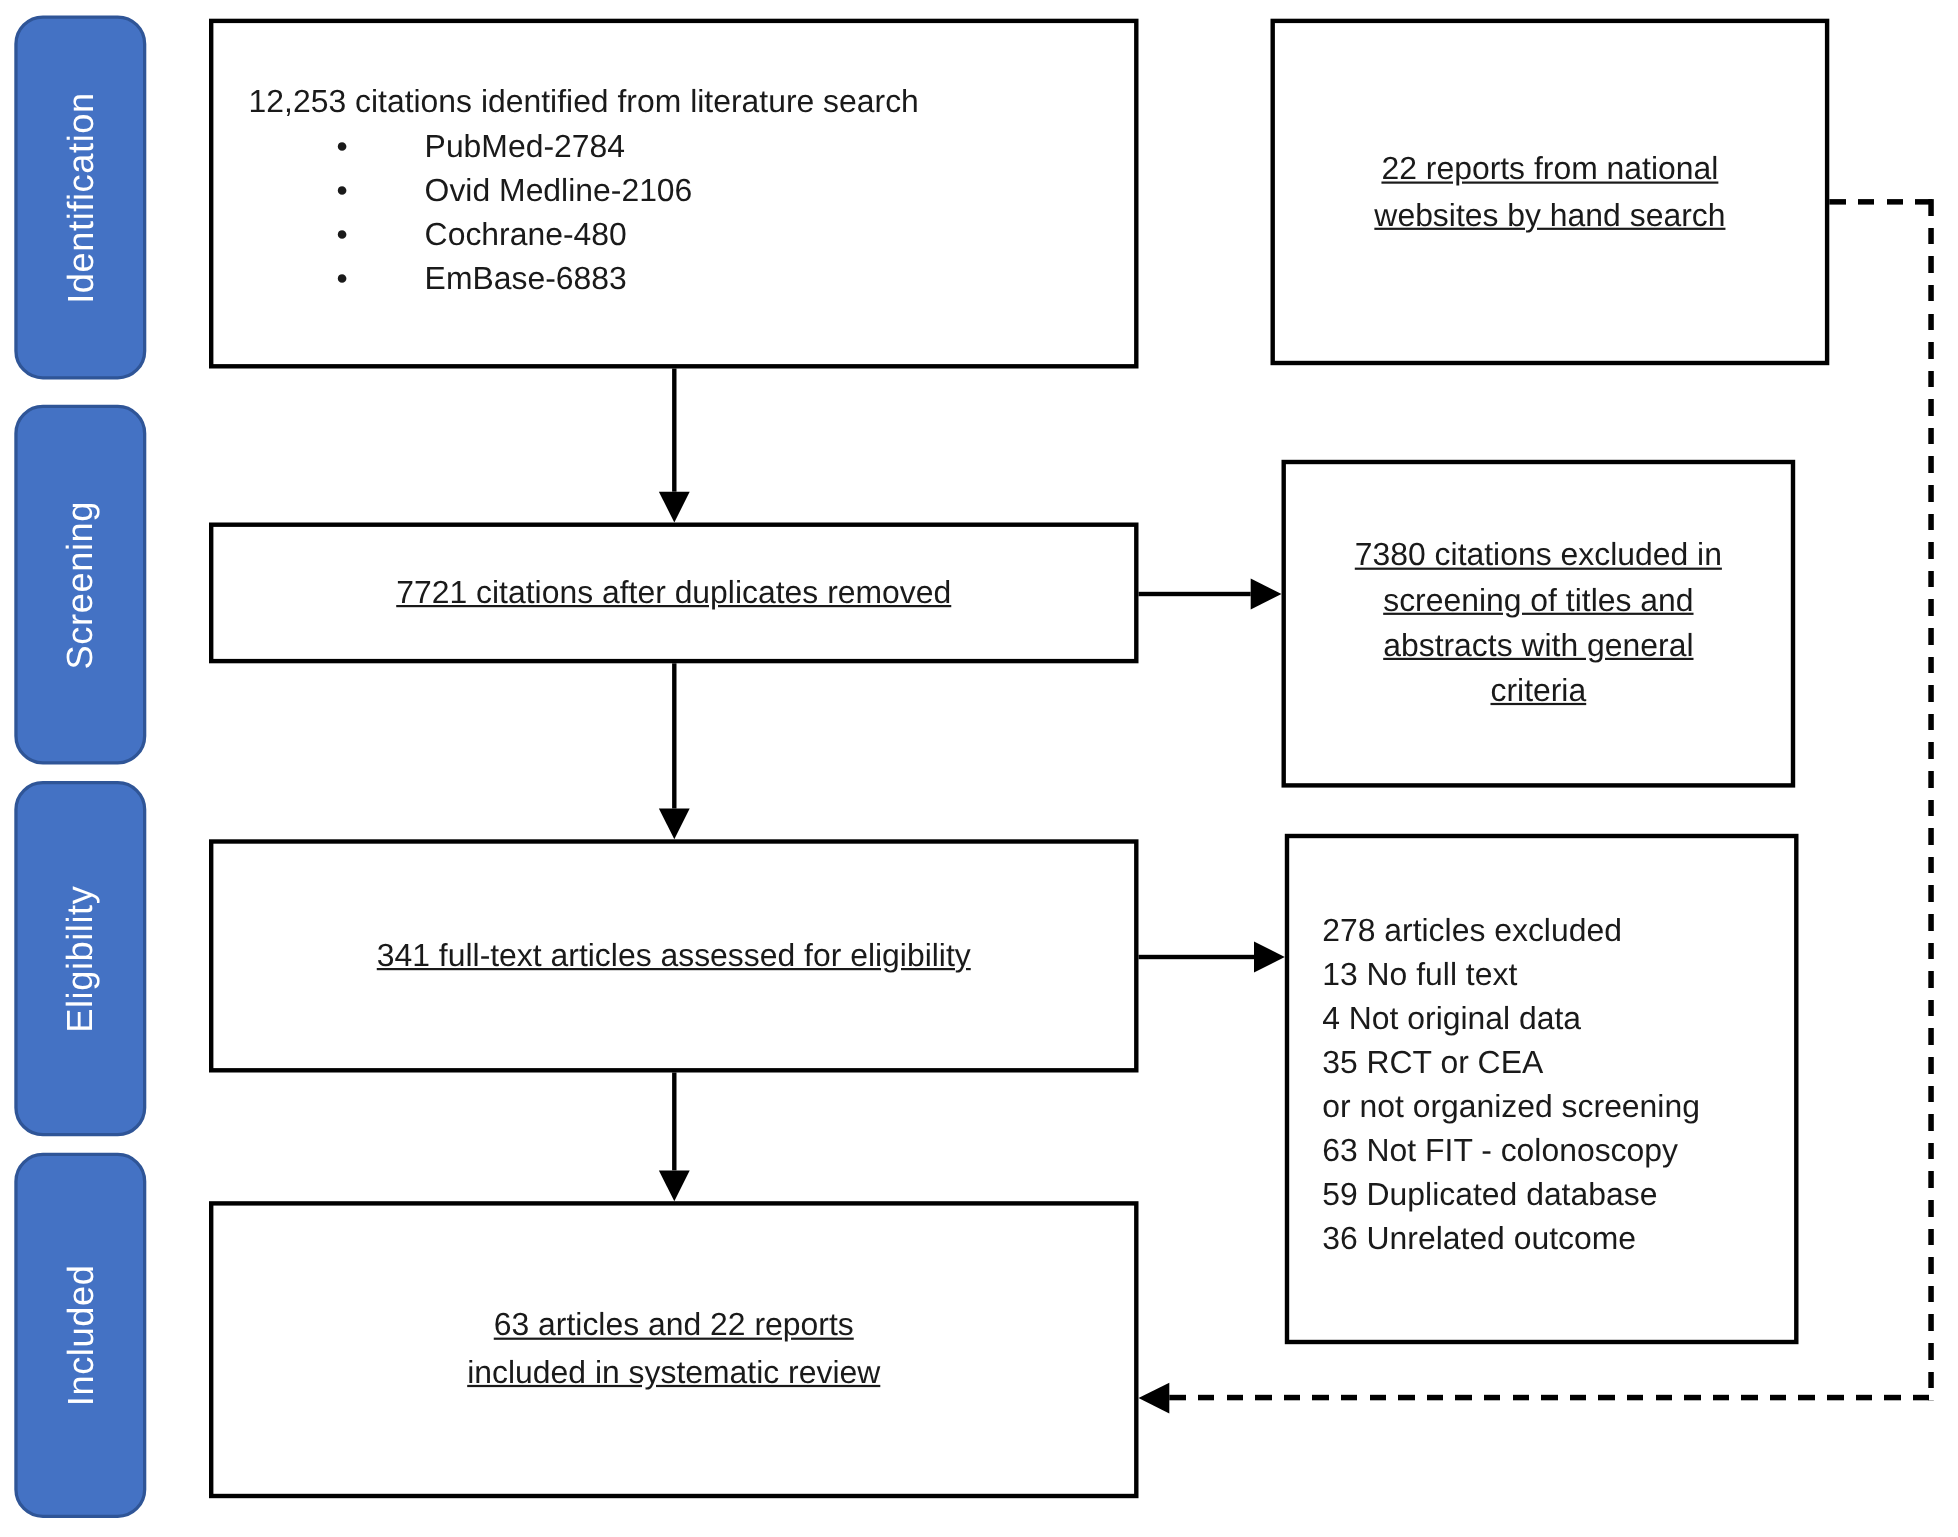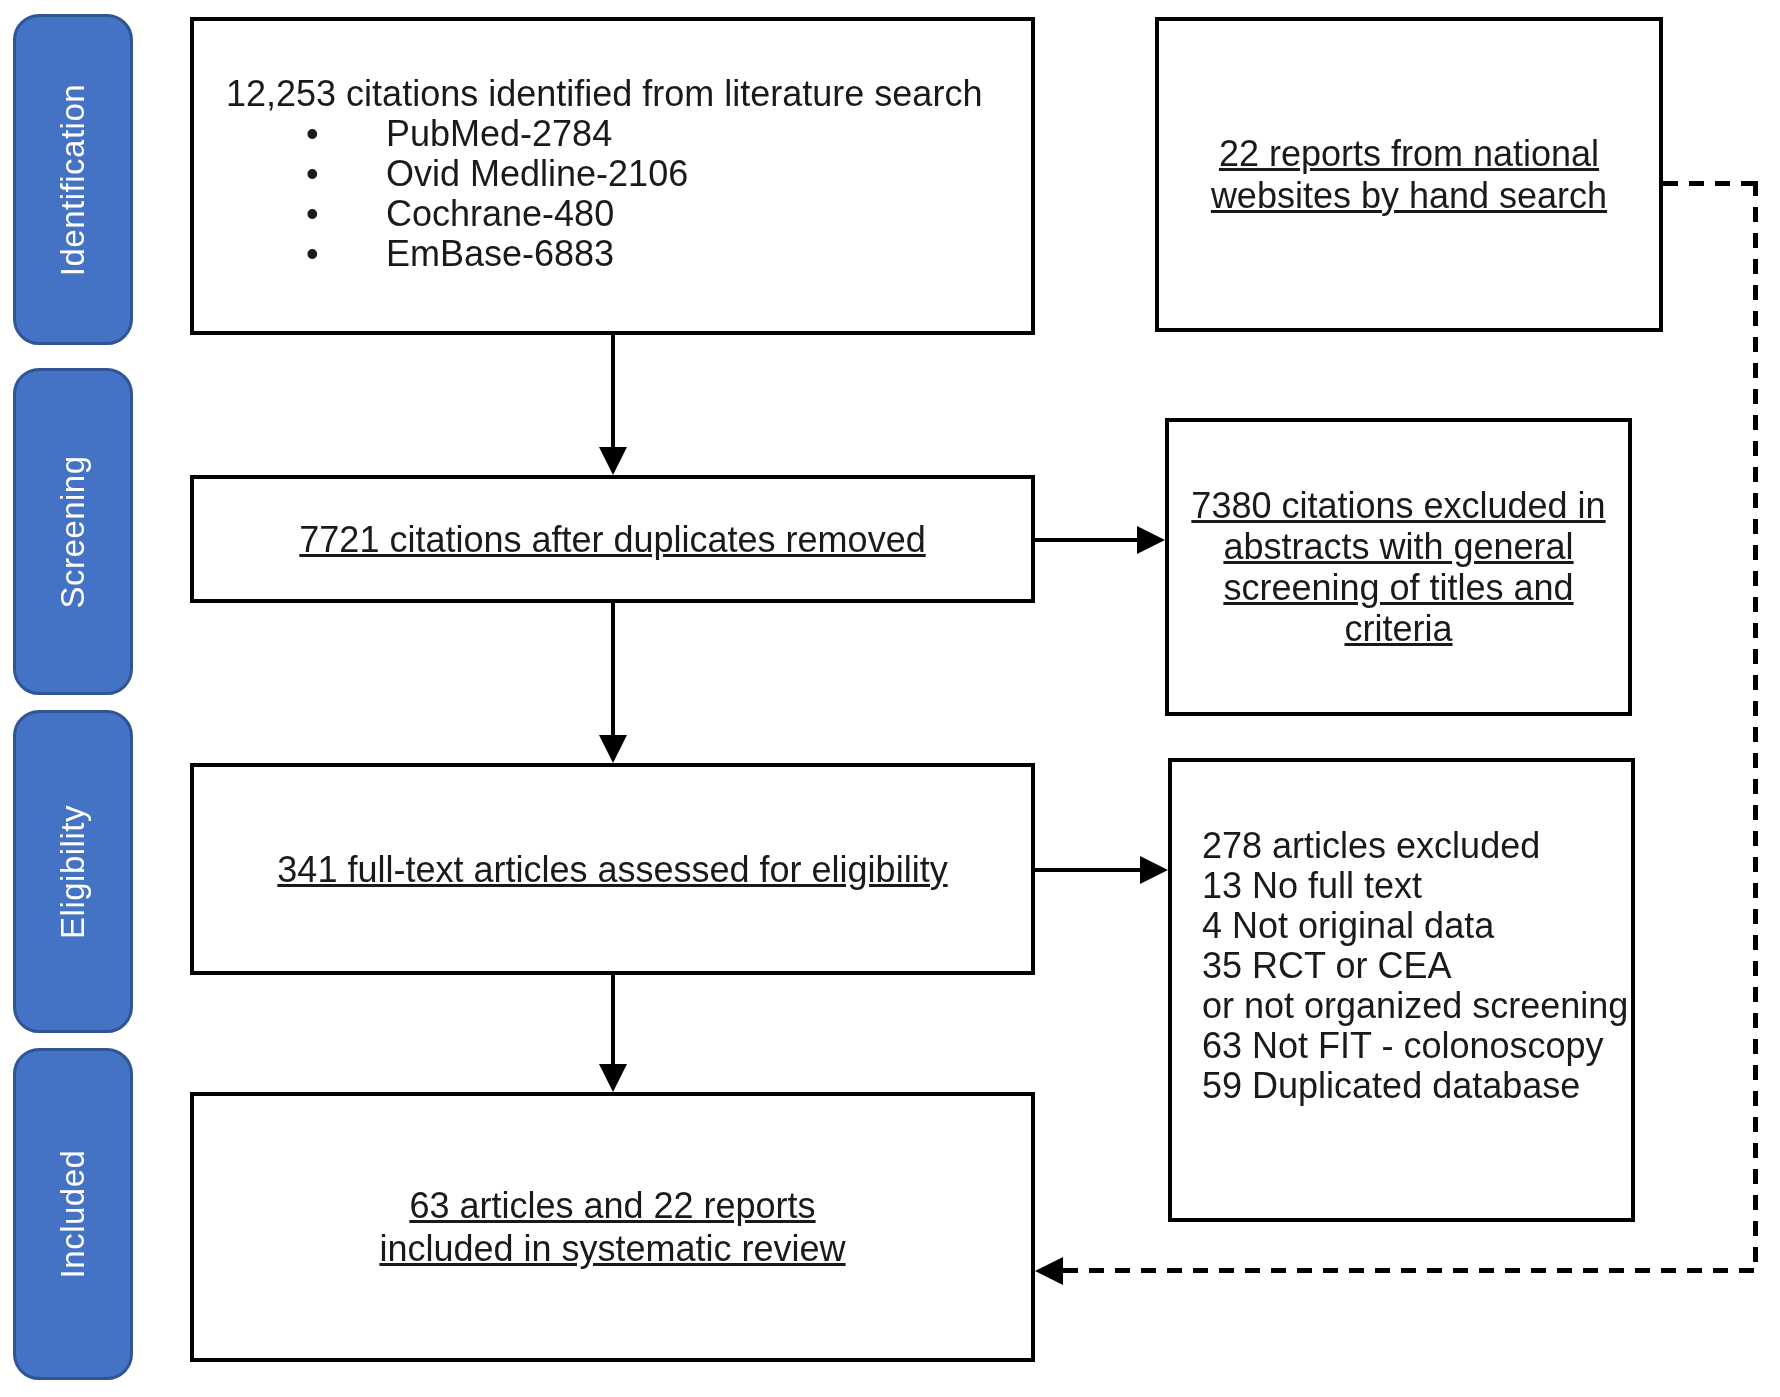--- a/index.html
+++ b/index.html
@@ -41,21 +41,21 @@
   #stage-screening      { top: 368px;  height: 327px; }
   #stage-eligibility    { top: 710px;  height: 323px; }
   #stage-included       { top: 1048px; height: 332px; }
 
   
   .node {
     position: absolute;
     background: #FFFFFF;
     border: 4px solid #000000;
     box-sizing: border-box;
-    font-size: 36px;
+    font-size: 29px;
     line-height: 41px;
   }
   .center-text {
     display: flex;
     flex-direction: column;
     align-items: center;
     justify-content: center;
     text-align: center;
     text-decoration: underline;
   }
@@ -148,37 +148,38 @@
     <div>22 reports from national</div>
     <div>websites by hand search</div>
   </div>
 
   <div class="node center-text" id="box-screening">
     <div>7721 citations after duplicates removed</div>
   </div>
 
   <div class="node center-text" id="box-screening-excluded">
     <div>7380 citations excluded in</div>
+    <div>screening of titles and</div>
     <div>abstracts with general</div>
-    <div>screening of titles and</div>
     <div>criteria</div>
   </div>
 
   <div class="node center-text" id="box-eligibility">
     <div>341 full-text articles assessed for eligibility</div>
   </div>
 
   <div class="node" id="box-fulltext-excluded">
     <div>278 articles excluded</div>
     <div>13 No full text</div>
     <div>4 Not original data</div>
     <div>35 RCT or CEA</div>
     <div>or not organized screening</div>
     <div>63 Not FIT - colonoscopy</div>
     <div>59 Duplicated database</div>
+    <div>36 Unrelated outcome</div>
   </div>
 
   <div class="node center-text" id="box-included">
     <div>63 articles and 22 reports</div>
     <div>included in systematic review</div>
   </div>
 
   <div class="vline" style="left:611px; top:335px; height:112px;"></div>
   <div class="head-down" style="left:599px; top:447px;"></div>
 

